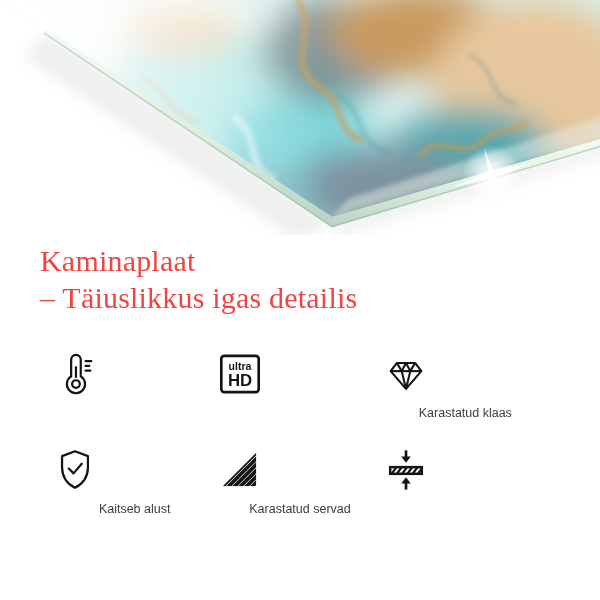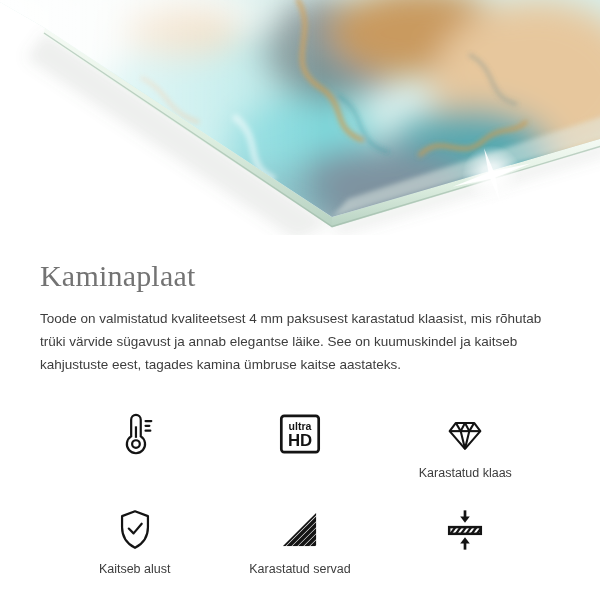--- a/index.html
+++ b/index.html
@@ -11,26 +11,26 @@
   }
   .page { width: 600px; height: 600px; background: #ffffff; position: relative; }
 
   
   .hero { width: 600px; height: 235px; position: relative; overflow: hidden; background: #ffffff; }
   .hero svg { display: block; }
 
   
   .content { padding: 0 40px; }
   .title {
-    margin-top: 22px;
+    margin-top: 7px;
     font-family: "Liberation Serif", serif;
     font-weight: 400;
     font-size: 30px;
     line-height: 37px;
-    color: #737373;
+    color: #ef4444;
     letter-spacing: 0.2px;
   }
   .title span { display: block; }
   .descr {
     margin-top: 13px;
     font-size: 13.5px;
     line-height: 23px;
     color: #3d3d3d;
     max-width: 545px;
   }
@@ -41,21 +41,21 @@
     padding: 0 12px;
     display: grid;
     grid-template-columns: repeat(3, 1fr);
     row-gap: 22px;
   }
   .feature { text-align: center; }
   .ficon {
     height: 50px;
     display: flex;
     align-items: flex-end;
-    justify-content: center;
+    justify-content: flex-start;
   }
   .flabel {
     margin-top: 9px;
     font-size: 12.5px;
     line-height: 15px;
     color: #3c3c3c;
   }
   .icon-stroke { stroke: #141414; fill: none; }
 </style>
 </head>
@@ -145,22 +145,22 @@
           <polygon points="492,147 495,175 492,203 489,175" opacity="0.9"></polygon>
         </g>
         <circle cx="492" cy="175" r="2.6" fill="#ffffff"></circle>
       </g>
     </svg>
   </div>
 
   <div class="content">
     <h1 class="title">
       <span>Kaminaplaat</span>
+      <span>– Täiuslikkus igas detailis</span>
     </h1>
-    <p class="descr">Toode on valmistatud kvaliteetsest 4 mm paksusest karastatud klaasist, mis rõhutab trüki värvide sügavust ja annab elegantse läike. See on kuumuskindel ja kaitseb kahjustuste eest, tagades kamina ümbruse kaitse aastateks.</p>
 
     <div class="features">
 
       <div class="feature">
         <div class="ficon">
           <svg width="46" height="46" viewBox="0 0 48 48">
             <path class="icon-stroke" stroke-width="2.3" d="M20 9 a5 5 0 0 1 10 0 v17.5 a9.5 9.5 0 1 1 -10 0 Z"></path>
             <circle class="icon-stroke" stroke-width="2.3" cx="25" cy="34.5" r="4"></circle>
             <path class="icon-stroke" stroke-width="2.3" d="M25 16 V28"></path>
             <path class="icon-stroke" stroke-width="2.3" stroke-linecap="round" d="M35 10.5 h6 M35 15.5 h4 M35 20.5 h5"></path>

